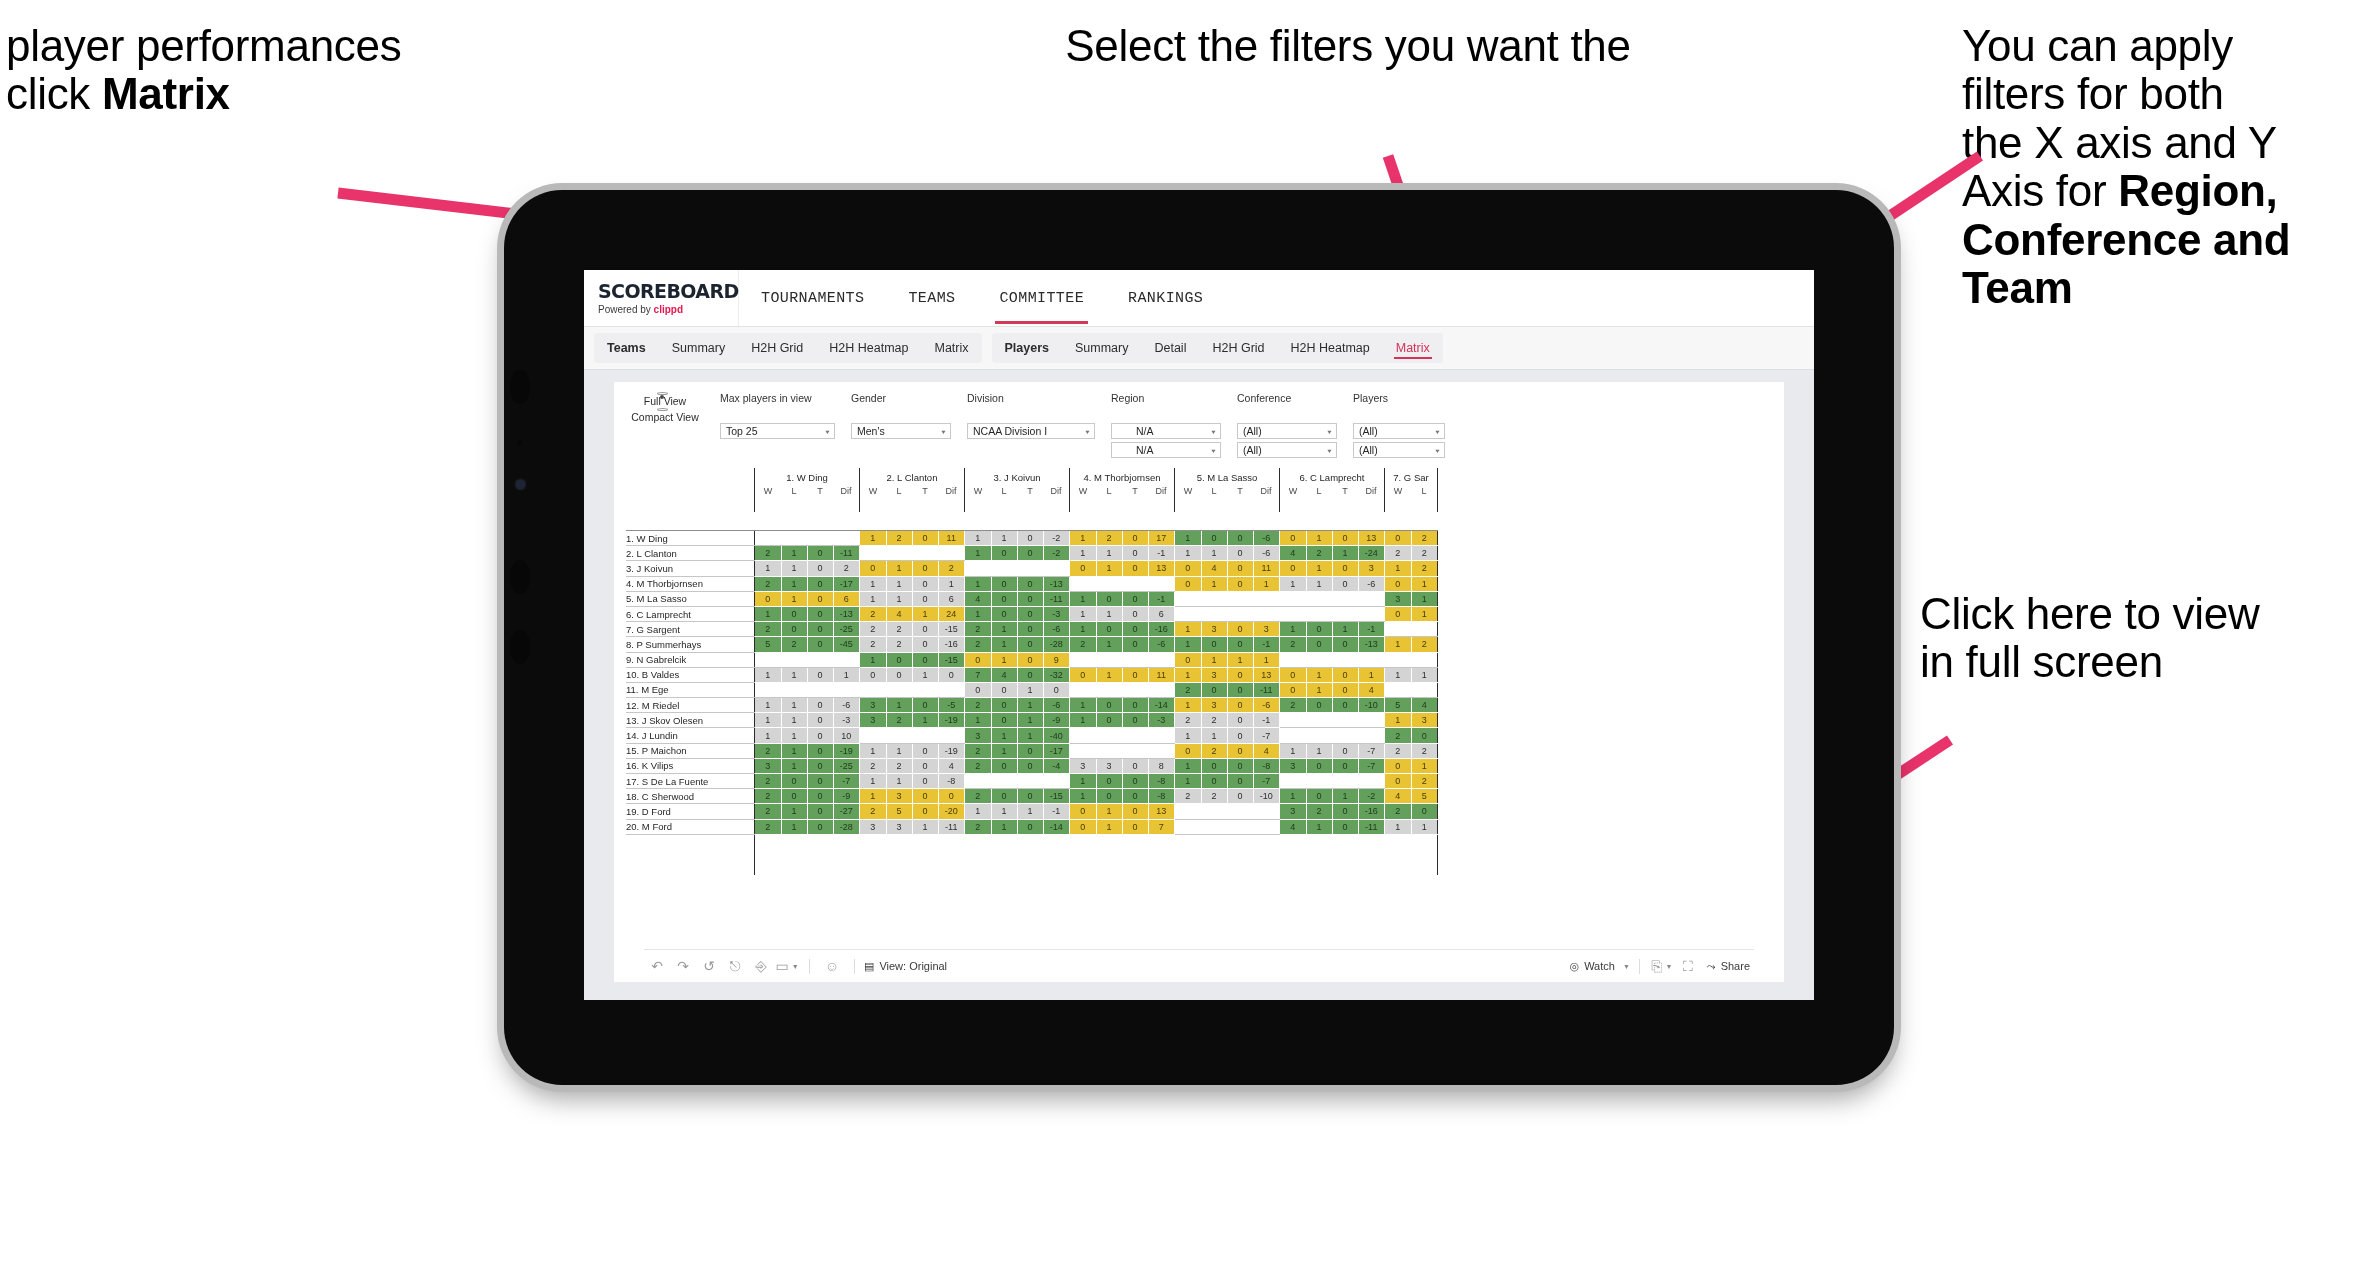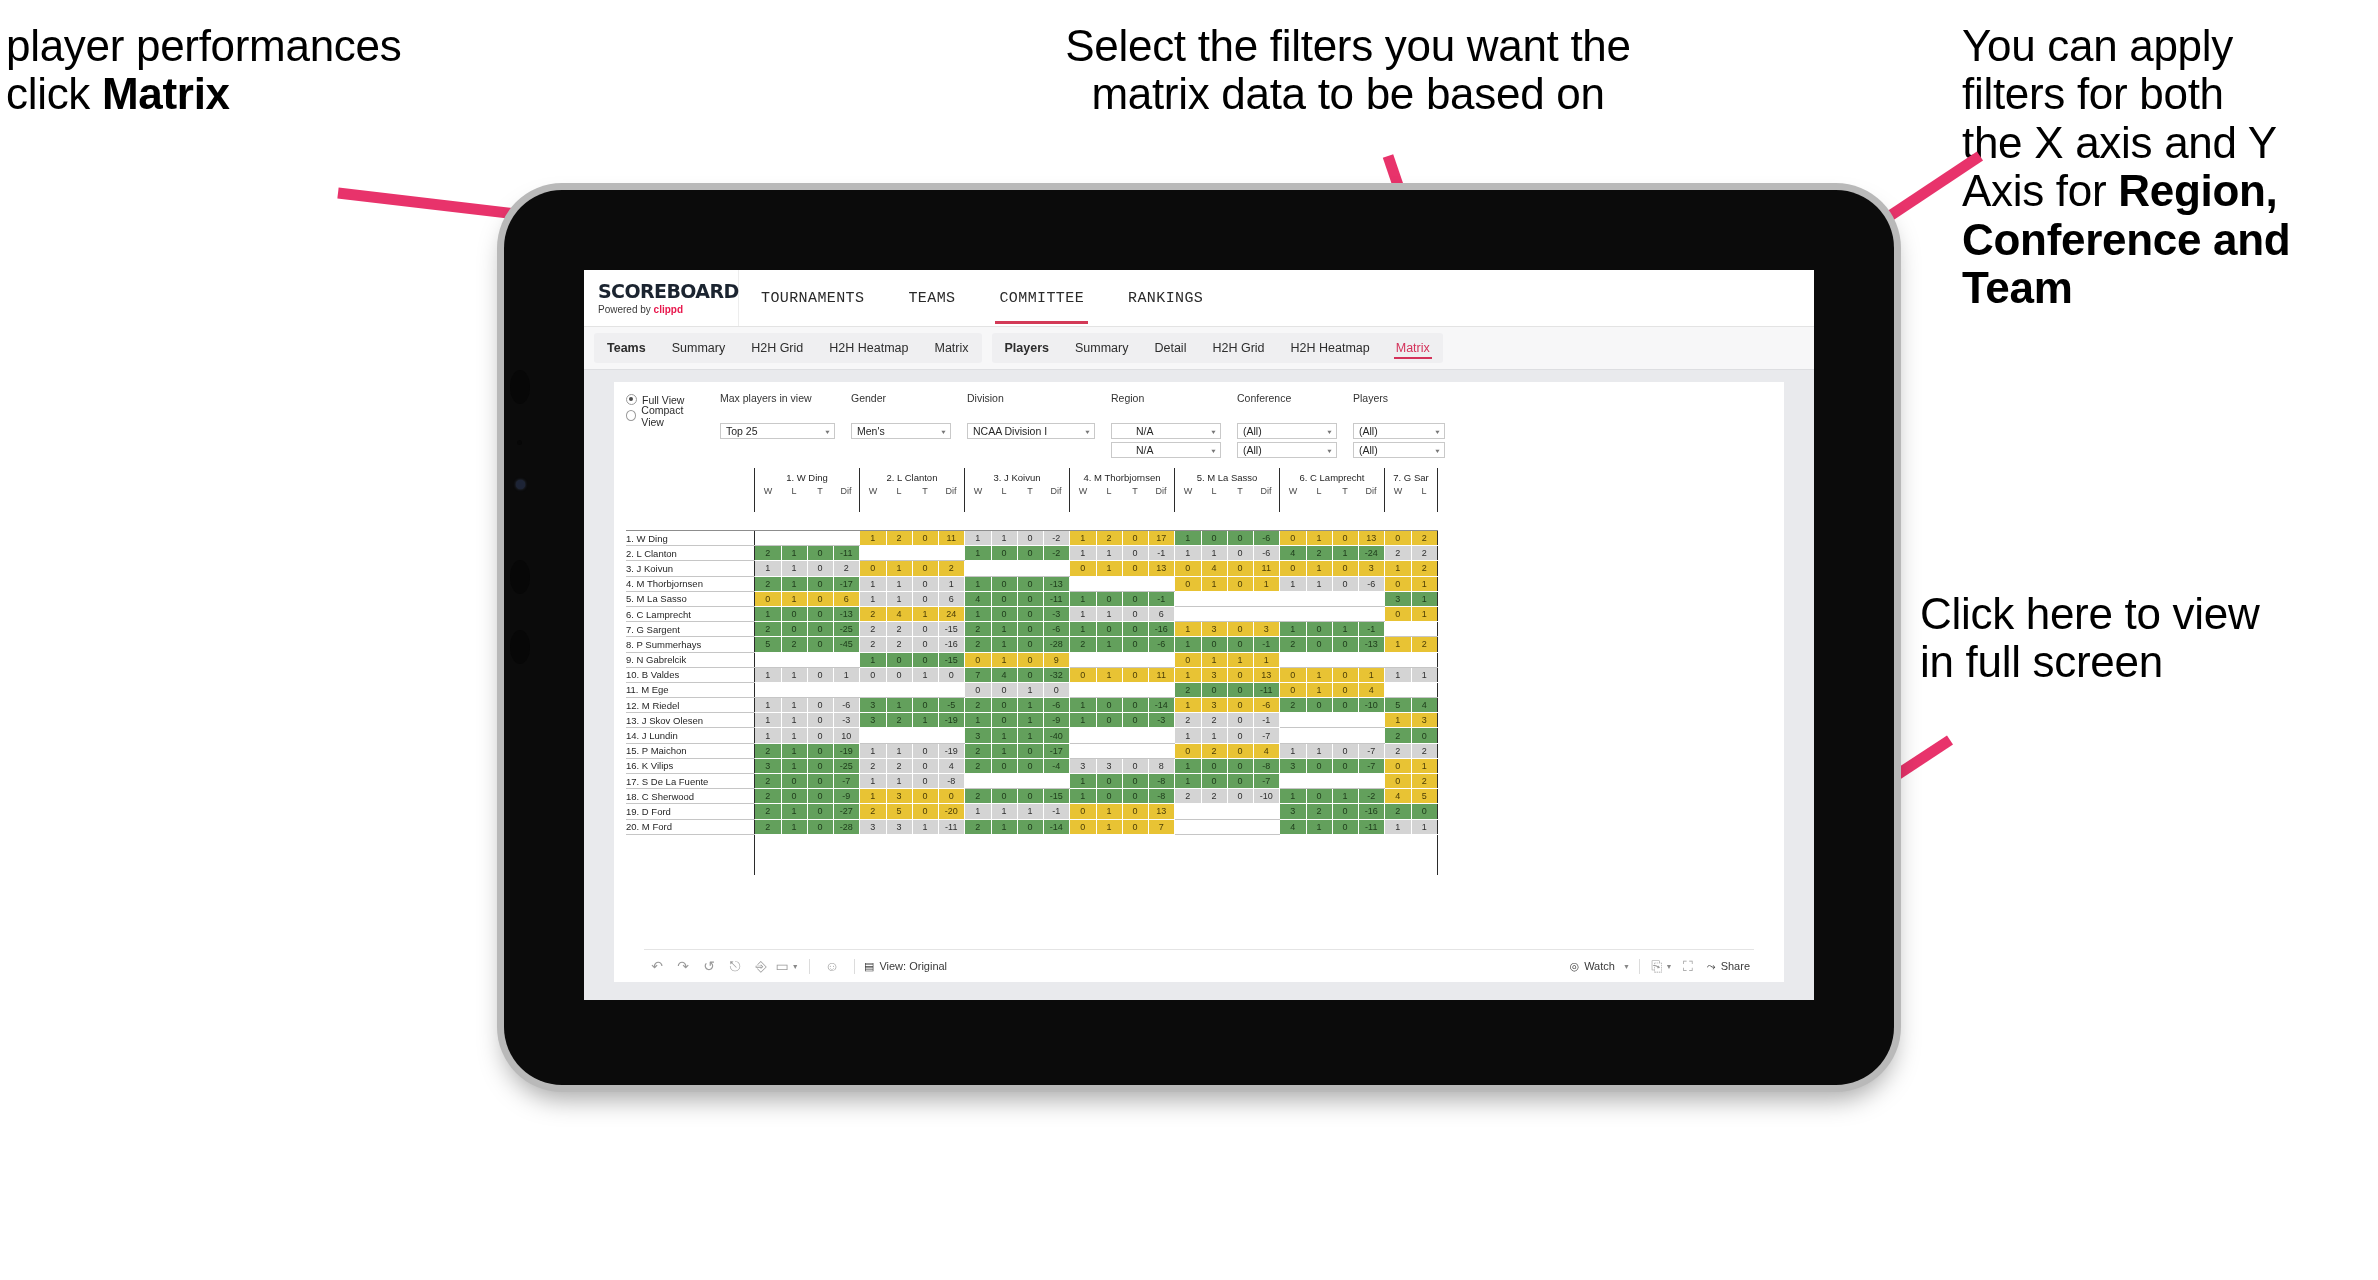--- a/index.html
+++ b/index.html
@@ -51,21 +51,21 @@
   .subitem.active:after{content:"";position:absolute;left:11px;right:11px;bottom:4px;height:2px;background:#d4325a;}
 
   
   #vizwrap{padding:12px 0 0 0;height:632px;box-sizing:border-box;}
   #viz{margin:0 30px;background:#fff;height:600px;position:relative;overflow:hidden;}
 
   
   #filters{display:flex;padding:10px 6px 4px 12px;font-size:10.5px;color:#2b2b2b;}
   .fcol{margin-right:16px;}
   .fcol .flabel{font-size:10.5px;color:#333;margin-bottom:18px;height:13px;}
-  .radio-row{display:flex;align-items:center;height:15px;margin-bottom:1px;}
+  .radio-row{display:flex;align-items:center;height:15px;margin-bottom:1px;flex-direction:column;}
   .radio{width:9px;height:9px;border:1.3px solid #9a9a9a;border-radius:50%;margin-right:5px;position:relative;background:#fff;}
   .radio.on:after{content:"";position:absolute;left:2px;top:2px;width:4px;height:4px;border-radius:50%;background:#4a4a4a;}
   .sel{display:flex;align-items:center;justify-content:space-between;border:1px solid #c9c9c9;background:#fff;height:16px;padding:0 3px 0 5px;font-size:10.5px;color:#262626;box-sizing:border-box;margin-bottom:3px;}
   .sel .car{font-size:7px;color:#777;transform:scaleY(.8);}
   .w-mx{width:115px;} .w-gd{width:100px;} .w-dv{width:128px;}
   .w-rg{width:110px;padding-left:24px;} .w-cf{width:100px;} .w-pl{width:92px;}
 
   
   #matrix{position:absolute;left:12px;top:86px;right:0;bottom:0;}
   table.mx{border-collapse:collapse;font-size:9.5px;color:#2c2c2c;table-layout:fixed;}
@@ -105,21 +105,20 @@
 </head>
 <body>
 
 <div class="anno" id="anno-left">
   <div>player performances</div>
   <div><span>click </span><b>Matrix</b></div>
 </div>
 
 <div class="anno" id="anno-mid">
   <div>Select the filters you want the</div>
-  <div>matrix data to be based on</div>
 </div>
 
 <div class="anno" id="anno-right">
   <div>You  can apply</div>
   <div>filters for both</div>
   <div>the X axis and Y</div>
   <div><span>Axis for </span><b>Region,</b></div>
   <div><b>Conference and</b></div>
   <div><b>Team</b></div>
 </div>

